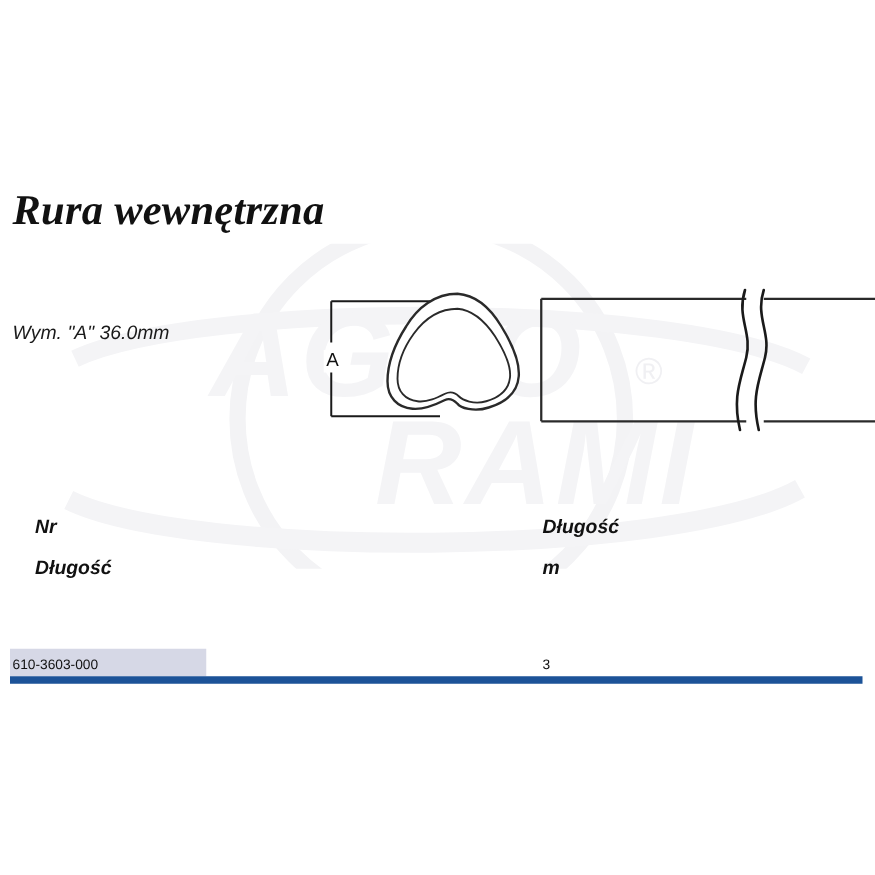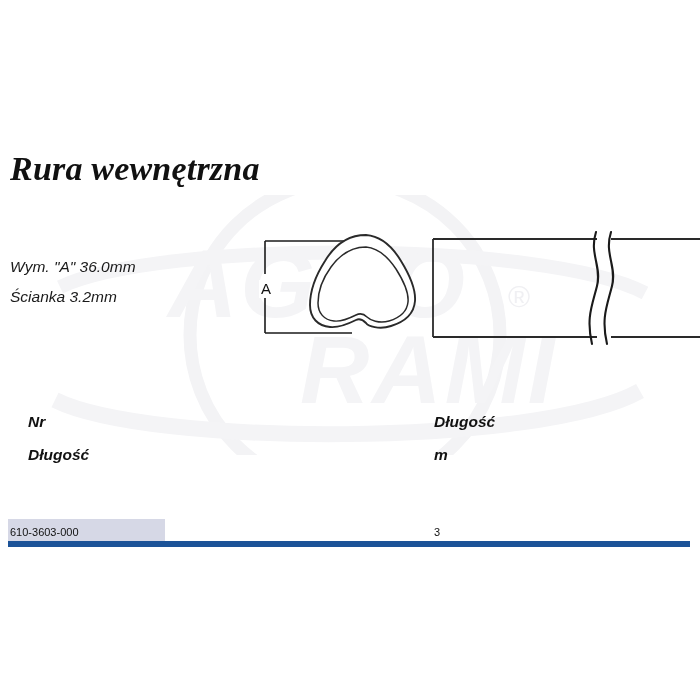--- a/index.html
+++ b/index.html
@@ -166,21 +166,20 @@
       <text x="168" y="122" font-family="Liberation Sans, sans-serif" font-size="96" font-weight="bold" font-style="italic" fill="#f4f4f6" letter-spacing="3">AGRO</text>
       <text x="300" y="208" font-family="Liberation Sans, sans-serif" font-size="96" font-weight="bold" font-style="italic" fill="#f4f4f6" letter-spacing="3">RAMI</text>
       <text x="508" y="112" font-family="Liberation Sans, sans-serif" font-size="30" fill="#f0f0f3">®</text>
     </g>
   </svg>
 
   <div id="product-title">Rura wewnętrzna</div>
 
   <div id="spec-block">
     <div class="spec-line">Wym. "A" 36.0mm</div>
-    <div class="spec-line">Ścianka 3.2mm</div>
   </div>
 
   <svg id="drawing" viewBox="0 0 700 700" xmlns="http://www.w3.org/2000/svg">
 
     <g fill="none" stroke="#1a1a1a" stroke-width="1.6">
       <line x1="265" y1="241" x2="352" y2="241"></line>
       <line x1="265" y1="241" x2="265" y2="274"></line>
       <line x1="265" y1="291" x2="265" y2="333"></line>
       <line x1="265" y1="333" x2="352" y2="333"></line>
     </g>

